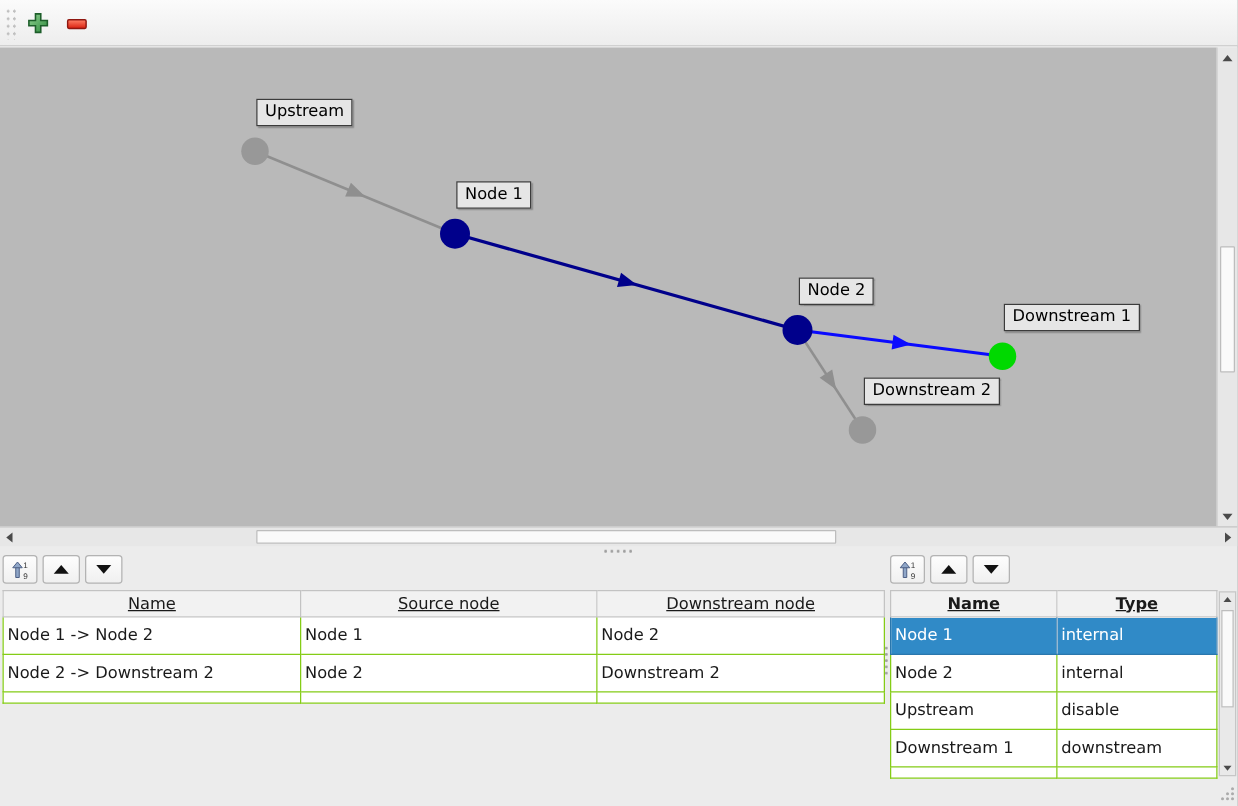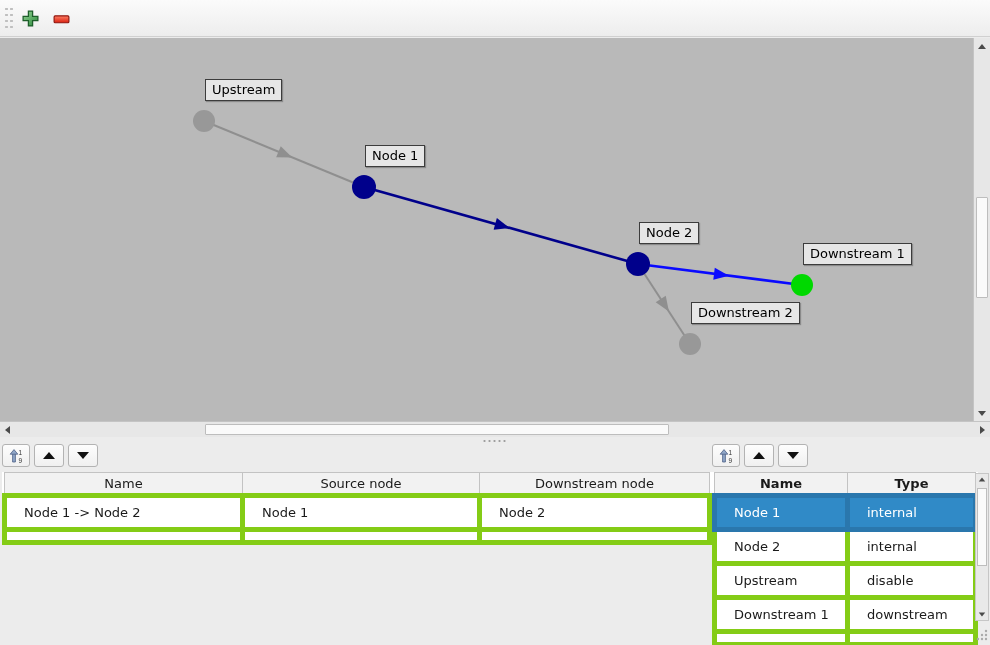--- a/index.html
+++ b/index.html
@@ -60,23 +60,23 @@
     border:1px solid #b3b3b3;border-radius:3px;display:flex;align-items:center;justify-content:center;
     cursor:pointer;box-sizing:border-box;padding:0;}
   #lsort{left:2px;width:28px}  #lup{left:34px;width:30px}  #ldown{left:68px;width:30px}
   #rsort{left:712px;width:28px} #rup{left:744px;width:30px} #rdown{left:778px;width:30px}
   
   table.tbl{position:absolute;border-collapse:collapse;table-layout:fixed;background:#fff;
     font-size:13px;border:1px solid #adadad;}
   #edges-table{left:2px;top:472px;width:705px;}
   #nodes-table{left:712px;top:472px;width:261px;}
   .tbl th{height:20px;font-weight:normal;background:#f2f2f2;border:1px solid #c3c3c3;
-    padding:0;text-align:center;overflow:hidden;white-space:nowrap;}
+    padding:0;text-align:center;overflow:hidden;white-space:nowrap;text-decoration:underline;}
   #nodes-table th{font-weight:bold;}
-  .tbl td{height:29px;border:5px solid #84cc16;padding:0 4px 0 17px;overflow:hidden;white-space:nowrap;}
+  .tbl td{height:29px;border:1px solid #84cc16;padding:0 4px 0 3px;overflow:hidden;white-space:nowrap;}
   .tbl tr.filler td{height:8px;}
   .tbl tr.selected td{color:#fff;border-color:#2a77ad;}
 </style>
 </head>
 <body>
 
 <div class="toolbar">
   <div class="tb-grip"></div>
   <button class="tb-btn" id="btn-add">
     <svg width="19" height="19" viewBox="0 0 18 18">
@@ -197,20 +197,25 @@
         <th>Source node</th>
         <th>Downstream node</th>
       </tr>
     </thead>
     <tbody>
       <tr>
         <td>Node 1 -&gt; Node 2</td>
         <td>Node 1</td>
         <td>Node 2</td>
       </tr>
+      <tr>
+        <td>Node 2 -&gt; Downstream 2</td>
+        <td>Node 2</td>
+        <td>Downstream 2</td>
+      </tr>
       <tr class="filler">
         <td></td>
         <td></td>
         <td></td>
       </tr>
     </tbody>
 </table>
 
 <table class="tbl" id="nodes-table">
   <colgroup>

